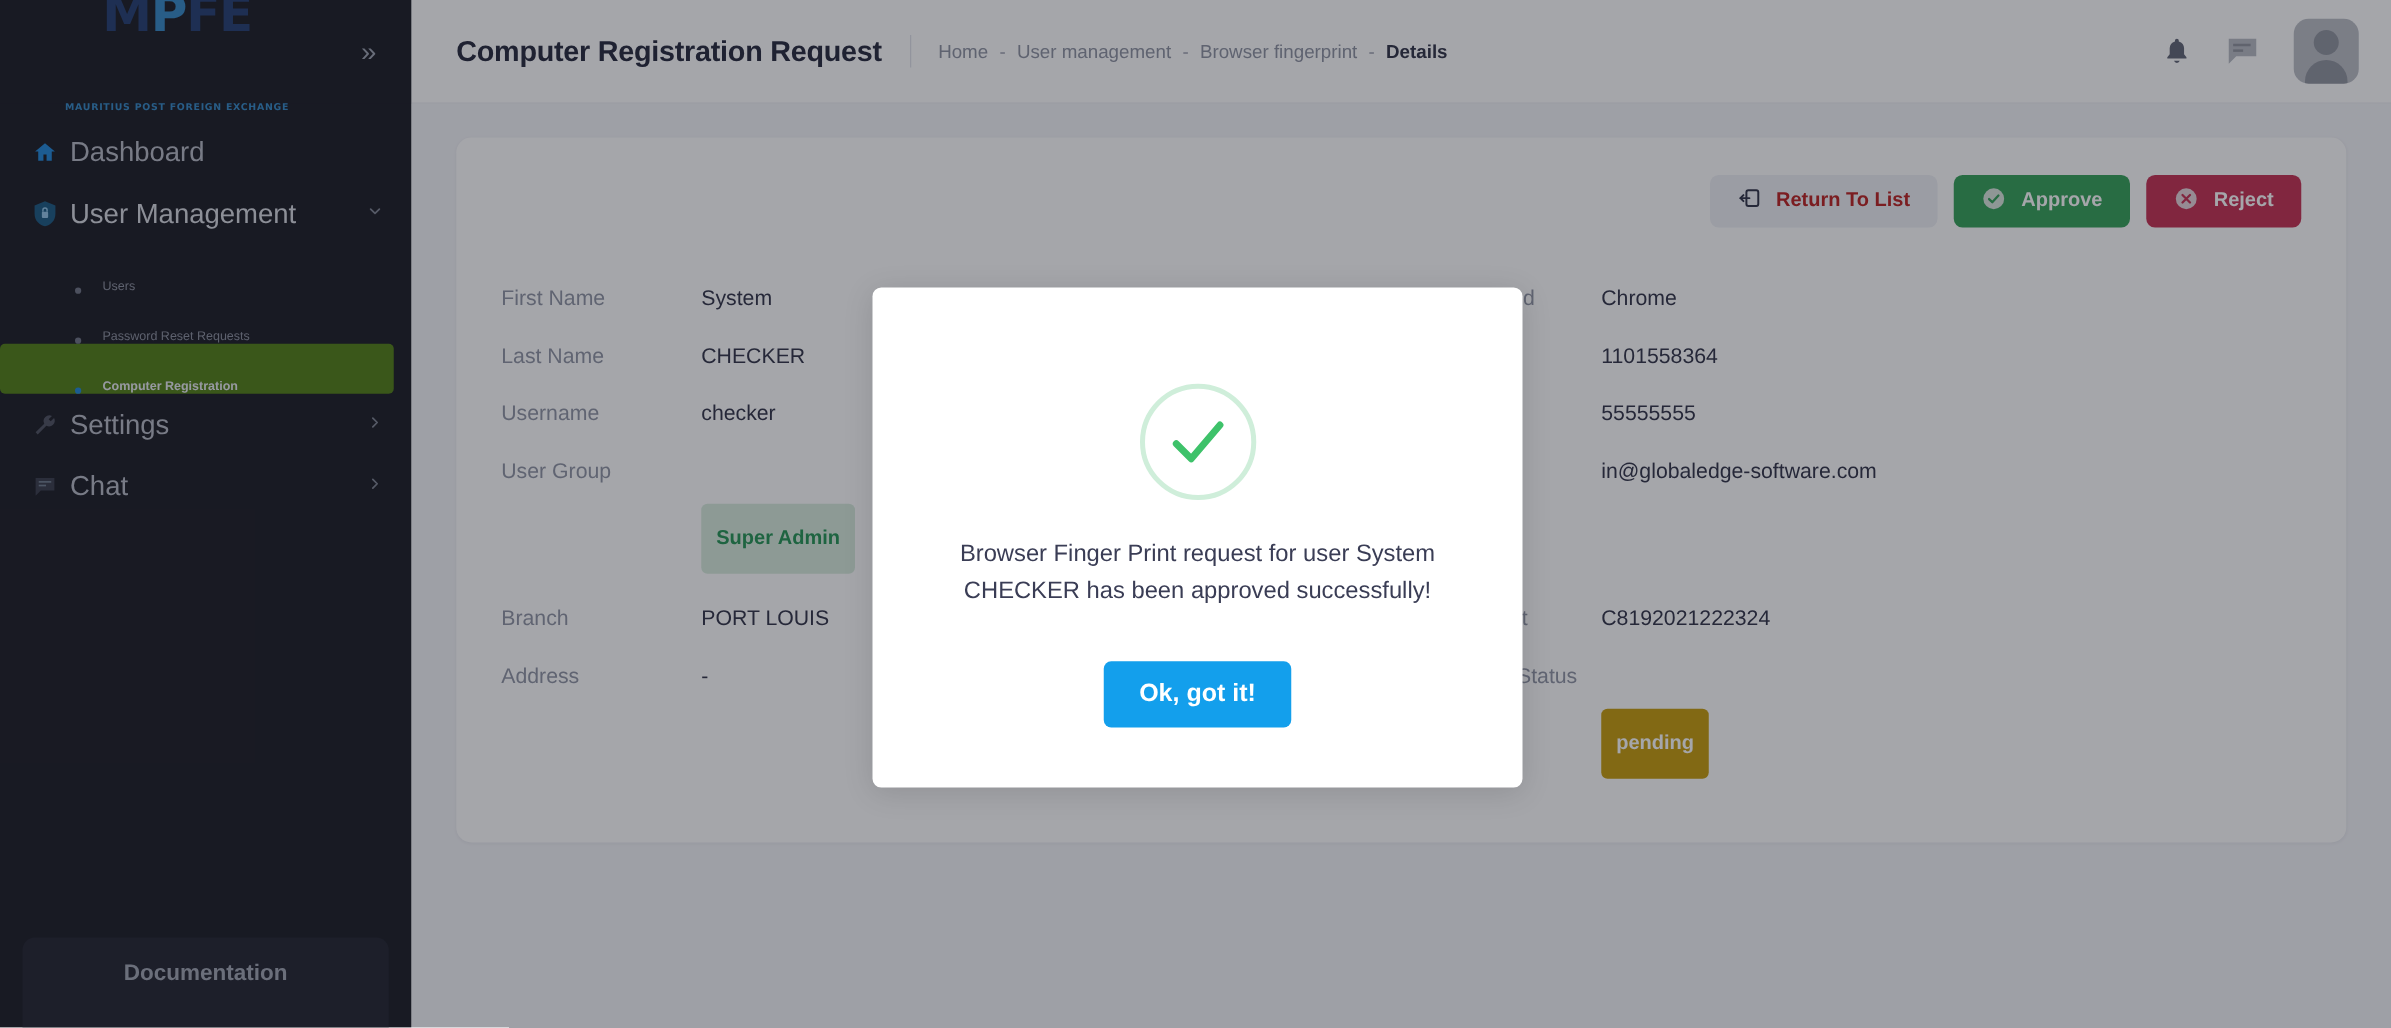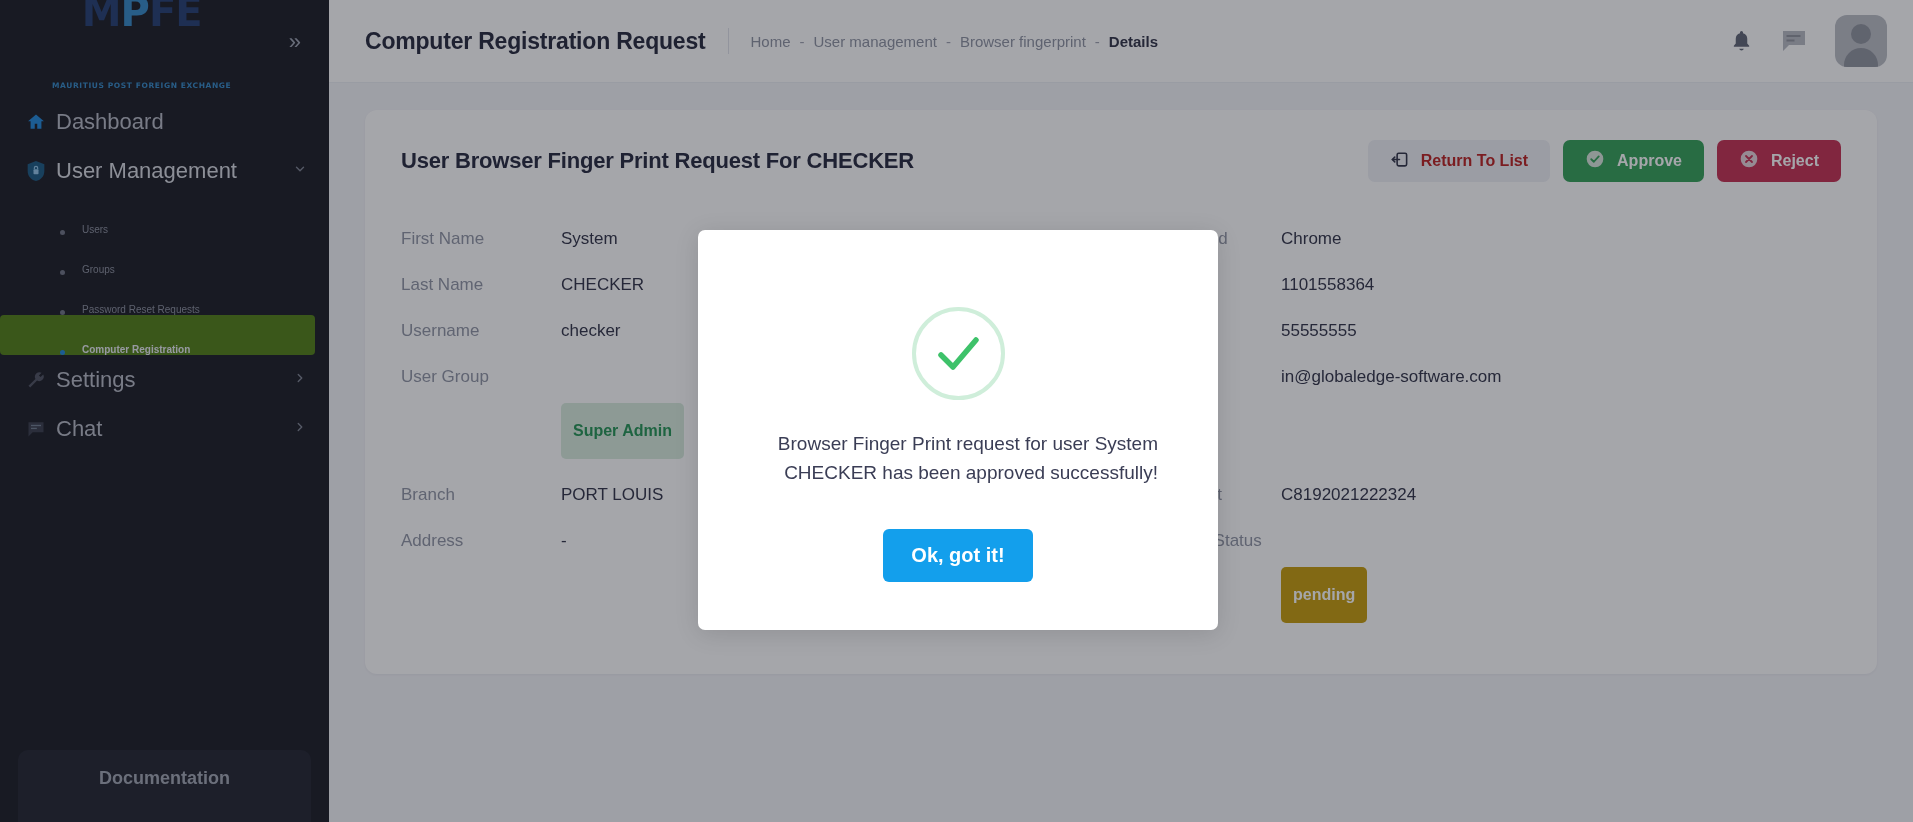--- a/index.html
+++ b/index.html
@@ -184,21 +184,21 @@
     padding-top: 77px;
     box-shadow: 0 4px 24px rgba(0,0,0,0.12);
   }
   .check-circle {
     width: 93px; height: 93px; border-radius: 50%;
     border: 4px solid #cfeeda;
     display: flex; align-items: center; justify-content: center;
     margin-bottom: 30px;
   }
   .modal-msg {
-    width: 400px; text-align: right;
+    width: 400px; text-align: center;
     font-size: 19px; line-height: 1.5; color: #3a3d55;
   }
   .modal-btn {
     margin-top: 42px;
     background: #139fec; color: #ffffff;
     border: none; border-radius: 6px;
     height: 53px; padding: 0 28px;
     font-size: 20px; font-weight: 700; cursor: pointer;
     font-family: "Liberation Sans", sans-serif;
   }
@@ -244,24 +244,20 @@
           <svg width="14" height="14" viewBox="0 0 24 24" fill="none" stroke="#7b808e" stroke-width="2.4" stroke-linecap="round" stroke-linejoin="round">
               <polyline points="6 9 12 15 18 9"></polyline>
             </svg>
         </span>
       </div>
 
       <div class="subnav">
         <div class="subnav-item">
           <span class="dot"></span>
           <span>Users</span>
-        </div>
-        <div class="subnav-item">
-          <span class="dot"></span>
-          <span>Groups</span>
         </div>
         <div class="subnav-item">
           <span class="dot"></span>
           <span>Password Reset Requests</span>
         </div>
         <div class="subnav-item active">
           <span class="dot"></span>
           <span>Computer Registration</span>
         </div>
       </div>
@@ -337,21 +333,20 @@
             <span class="avatar-body"></span>
           </span>
         </span>
       </div>
     </header>
 
     <div class="content">
       <div class="card">
 
         <div class="card-head">
-          <div class="card-title">User Browser Finger Print Request For CHECKER</div>
           <div class="card-actions">
             <button class="btn btn-return">
               <span>
                 <svg width="19" height="19" viewBox="0 0 24 24" fill="none" stroke="#2b2d42" stroke-width="2" stroke-linecap="round" stroke-linejoin="round">
                     <rect x="9" y="4" width="12" height="16" rx="2"></rect>
                     <line x1="3" y1="12" x2="12" y2="12"></line>
                     <polyline points="6 9 3 12 6 15"></polyline>
                   </svg>
               </span>
               <span>Return To List</span>

